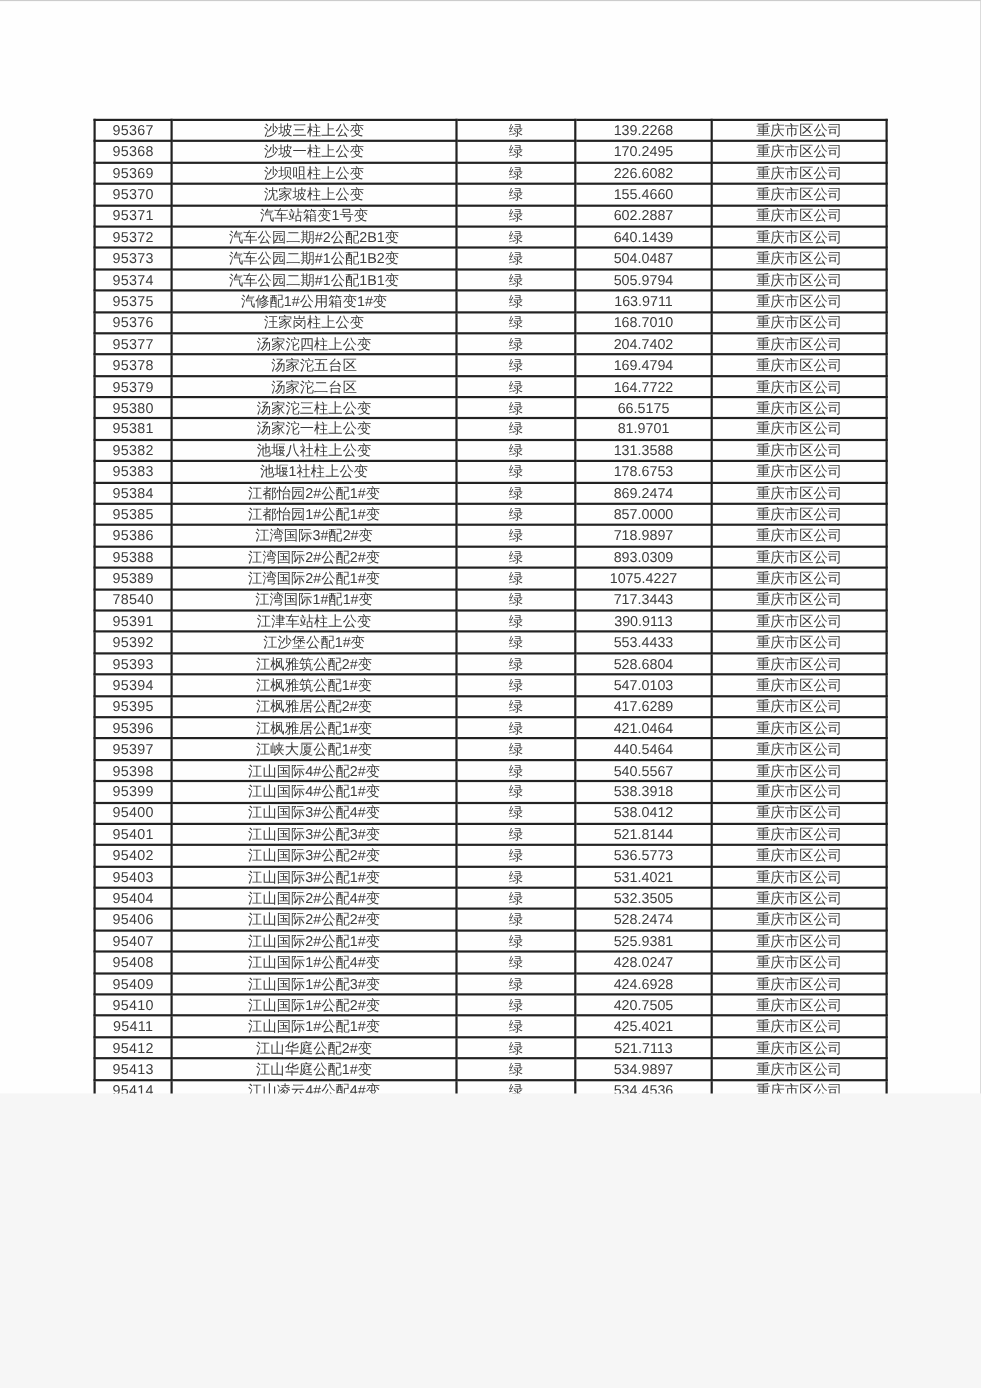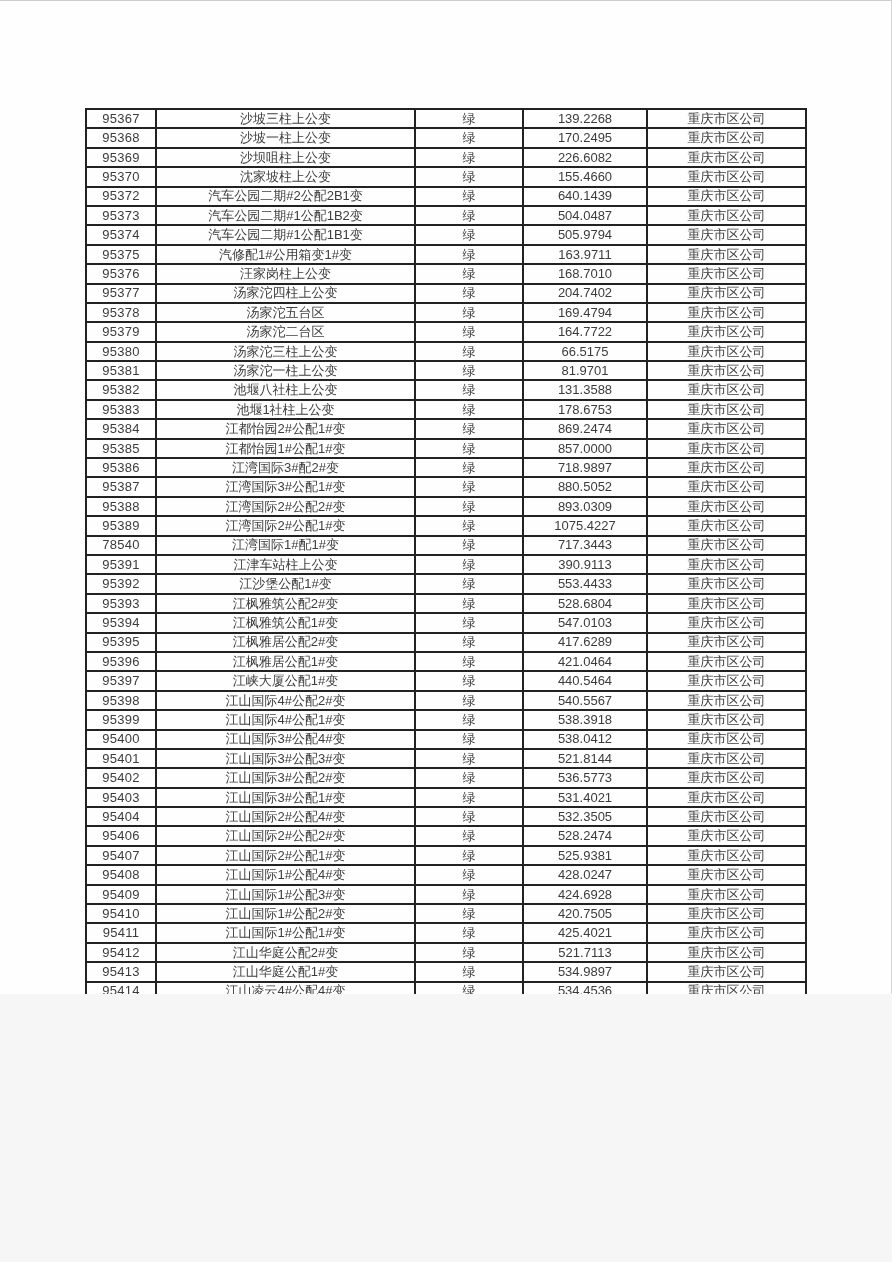--- a/index.html
+++ b/index.html
@@ -76,20 +76,27 @@
   </tr>
 
   <tr>
     <td class="c-id">95370</td>
     <td class="c-name">沈家坡柱上公变</td>
     <td class="c-status">绿</td>
     <td class="c-value">155.4660</td>
     <td class="c-company">重庆市区公司</td>
   </tr>
 
+  <tr>
+    <td class="c-id">95371</td>
+    <td class="c-name">汽车站箱变1号变</td>
+    <td class="c-status">绿</td>
+    <td class="c-value">602.2887</td>
+    <td class="c-company">重庆市区公司</td>
+  </tr>
 
   <tr>
     <td class="c-id">95372</td>
     <td class="c-name">汽车公园二期#2公配2B1变</td>
     <td class="c-status">绿</td>
     <td class="c-value">640.1439</td>
     <td class="c-company">重庆市区公司</td>
   </tr>
 
   <tr>
@@ -197,27 +204,20 @@
   </tr>
 
   <tr>
     <td class="c-id">95386</td>
     <td class="c-name">江湾国际3#配2#变</td>
     <td class="c-status">绿</td>
     <td class="c-value">718.9897</td>
     <td class="c-company">重庆市区公司</td>
   </tr>
 
-  <tr>
-    <td class="c-id">95387</td>
-    <td class="c-name">江湾国际3#公配1#变</td>
-    <td class="c-status">绿</td>
-    <td class="c-value">880.5052</td>
-    <td class="c-company">重庆市区公司</td>
-  </tr>
 
   <tr>
     <td class="c-id">95388</td>
     <td class="c-name">江湾国际2#公配2#变</td>
     <td class="c-status">绿</td>
     <td class="c-value">893.0309</td>
     <td class="c-company">重庆市区公司</td>
   </tr>
 
   <tr>

